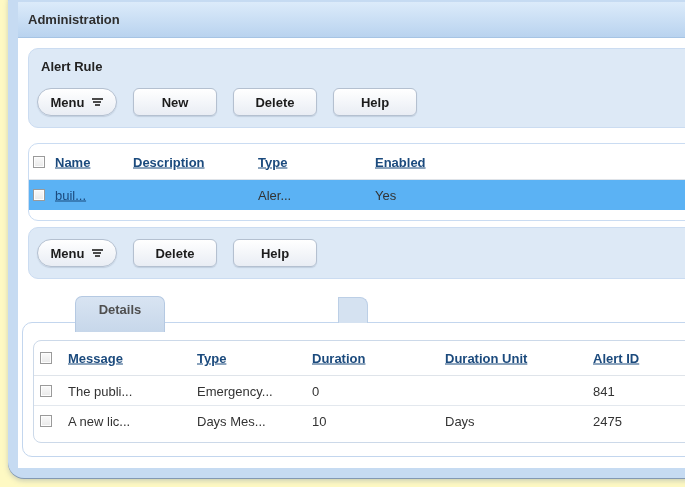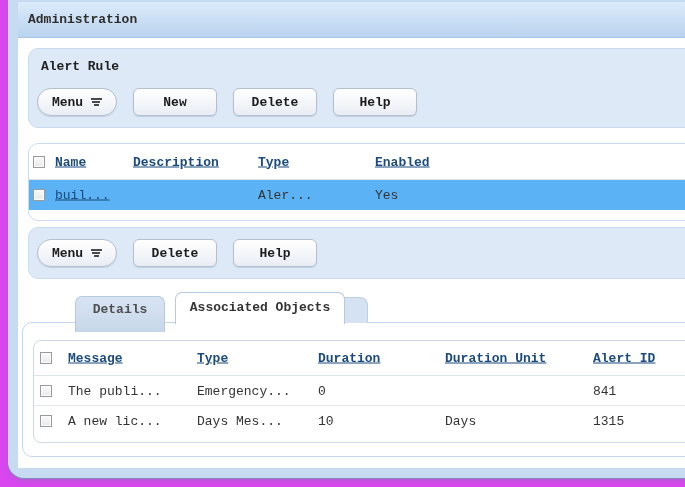--- a/index.html
+++ b/index.html
@@ -1,19 +1,19 @@
 <!DOCTYPE html>
 <html><head>
 <meta charset="utf-8">
 <style>
   html,body{margin:0;padding:0;}
   #screen{
     position:relative;width:685px;height:487px;overflow:hidden;
-    background:#d946ef;
-    font-family:Liberation Mono, monospace;font-size:13px;color:#333;
+    background:#fef9c3;
+    font-family:Liberation Sans, sans-serif;font-size:13px;color:#333;
   }
   
   .window-chrome{
     position:absolute;left:8px;top:-14px;width:700px;height:492px;
     background:#c6dbf2;border-radius:16px;
     box-shadow:0 1px 0 rgba(122,146,178,.9),0 3px 5px rgba(110,130,160,.35);
   }
   .window-inner{position:absolute;left:18px;top:2px;width:682px;height:466px;background:#fff;}
   .titlebar{
     position:absolute;left:18px;top:2px;width:682px;height:36px;
@@ -76,21 +76,21 @@
   
   .t1 .col-cb{left:4px;}
   .t1 .col-name{left:26px;}
   .t1 .col-desc{left:104px;}
   .t1 .col-type{left:229px;}
   .t1 .col-enabled{left:302px;padding-left:44px;}
   
   .t2 .col-cb{left:6px;}
   .t2 .col-message{left:34px;}
   .t2 .col-type{left:163px;}
-  .t2 .col-duration{left:284px;text-align:center;}
+  .t2 .col-duration{left:278px;text-align:center;}
   .t2 .col-dunit{left:411px;}
   .t2 .col-alertid{left:559px;}
   
   .tab-stub{
     position:absolute;left:338px;top:297px;width:30px;height:26px;
     background:#d5e2f1;border:1px solid #bccfe6;border-bottom:none;
     border-radius:0 8px 0 0;z-index:1;box-sizing:border-box;
   }
   .tab{
     position:absolute;box-sizing:border-box;text-align:center;font-weight:bold;
@@ -177,21 +177,20 @@
       <div class="btn w-std">
         <span>Help</span>
       </div>
     </div>
   </div>
 
   <div class="tabpanel"></div>
 
   <div class="tab-stub"></div>
   <div class="tab inactive">Details</div>
-  <div class="tab active">Associated Objects</div>
 
   <div class="table-card t2">
     <div class="trow thead">
       <span class="cell col-cb cb"></span>
       <span class="cell col-message hdr">Message</span>
       <span class="cell col-type hdr">Type</span>
       <span class="cell col-duration hdr">Duration</span>
       <span class="cell col-dunit hdr">Duration Unit</span>
       <span class="cell col-alertid hdr">Alert ID</span>
     </div>
@@ -202,18 +201,18 @@
       <span class="cell col-duration">0</span>
       <span class="cell col-dunit"></span>
       <span class="cell col-alertid">841</span>
     </div>
     <div class="trow data">
       <span class="cell col-cb cb"></span>
       <span class="cell col-message">A new lic...</span>
       <span class="cell col-type">Days Mes...</span>
       <span class="cell col-duration">10</span>
       <span class="cell col-dunit">Days</span>
-      <span class="cell col-alertid">1315</span>
+      <span class="cell col-alertid">2475</span>
     </div>
     <div class="trow spacer"></div>
   </div>
 
 </div>
 
 </body></html>

